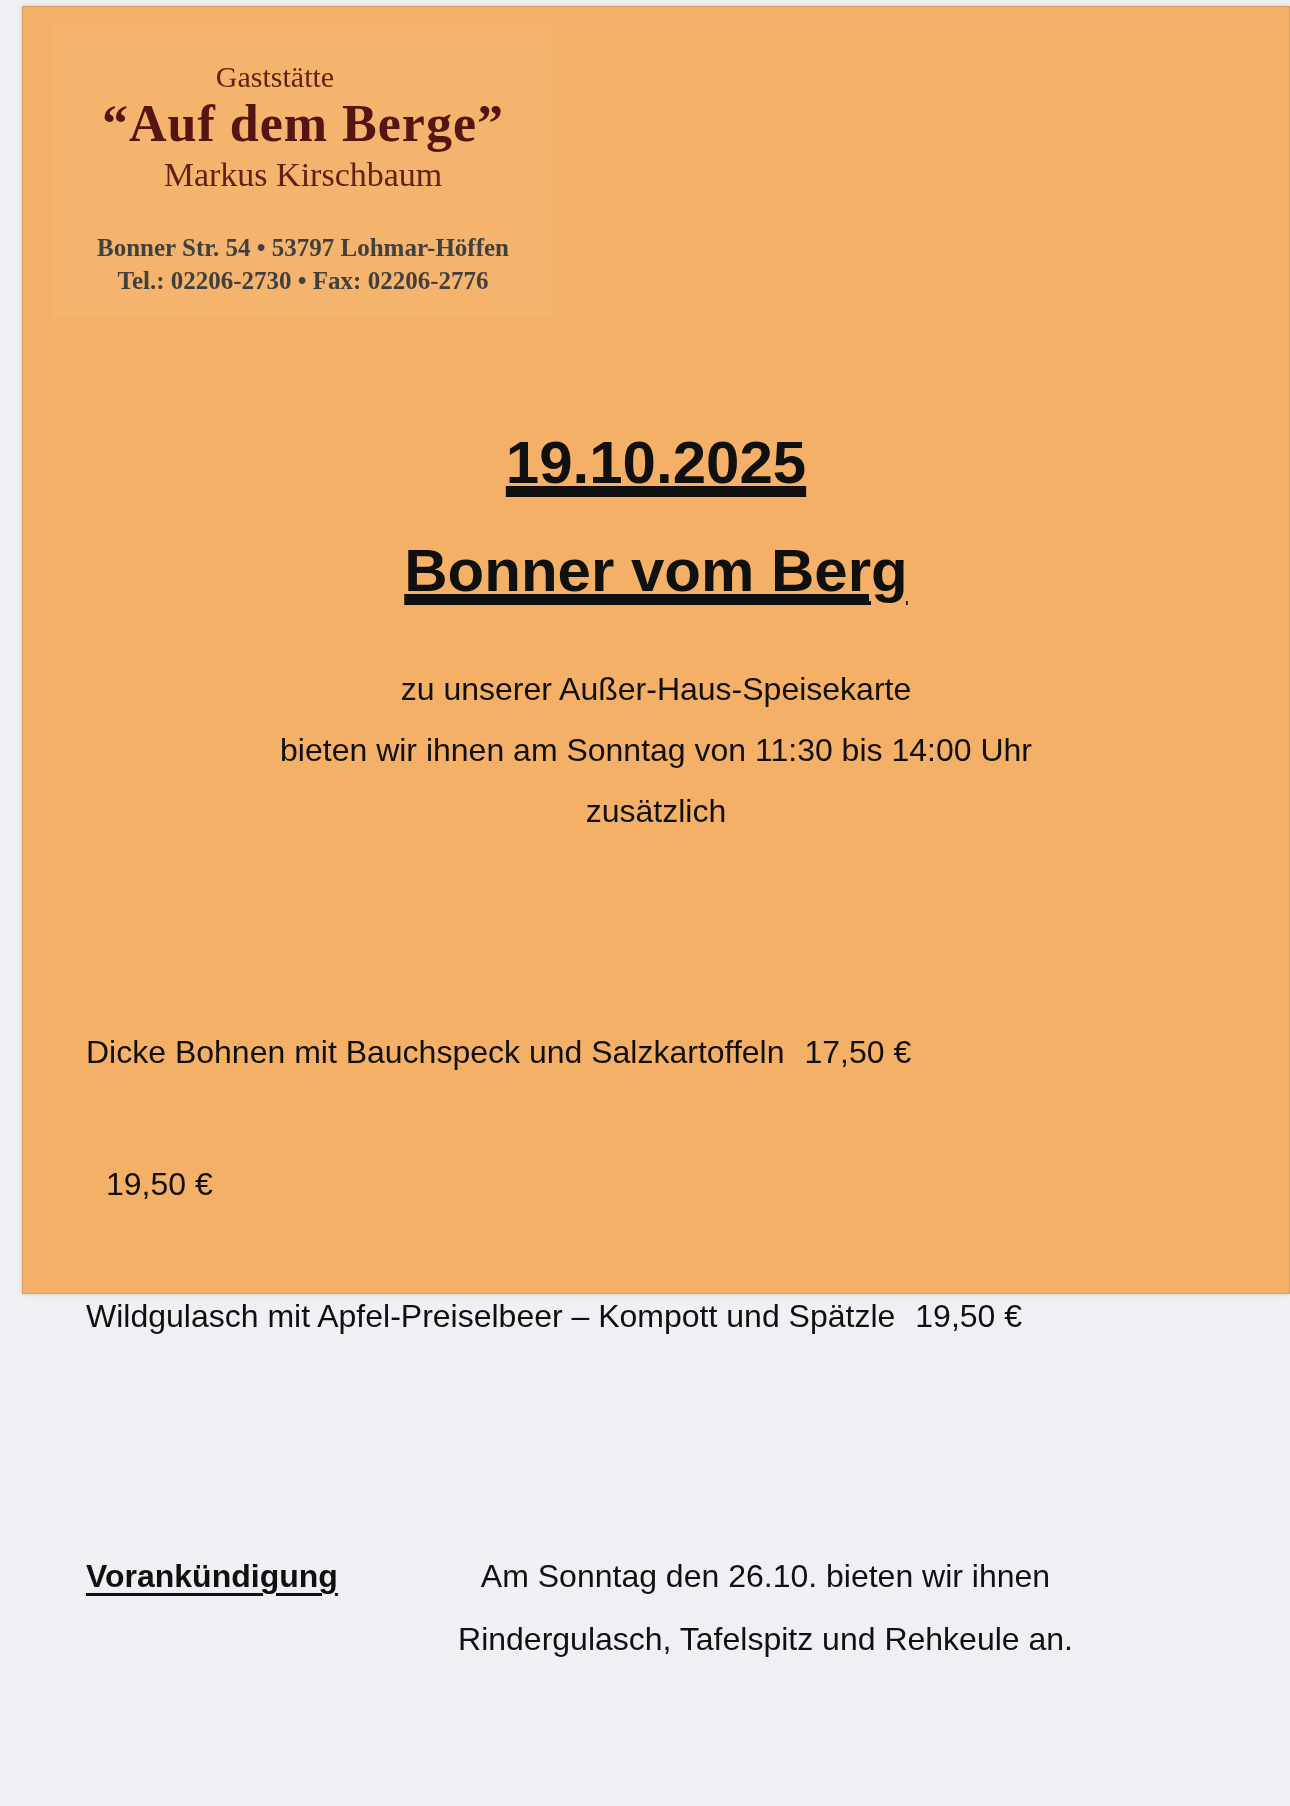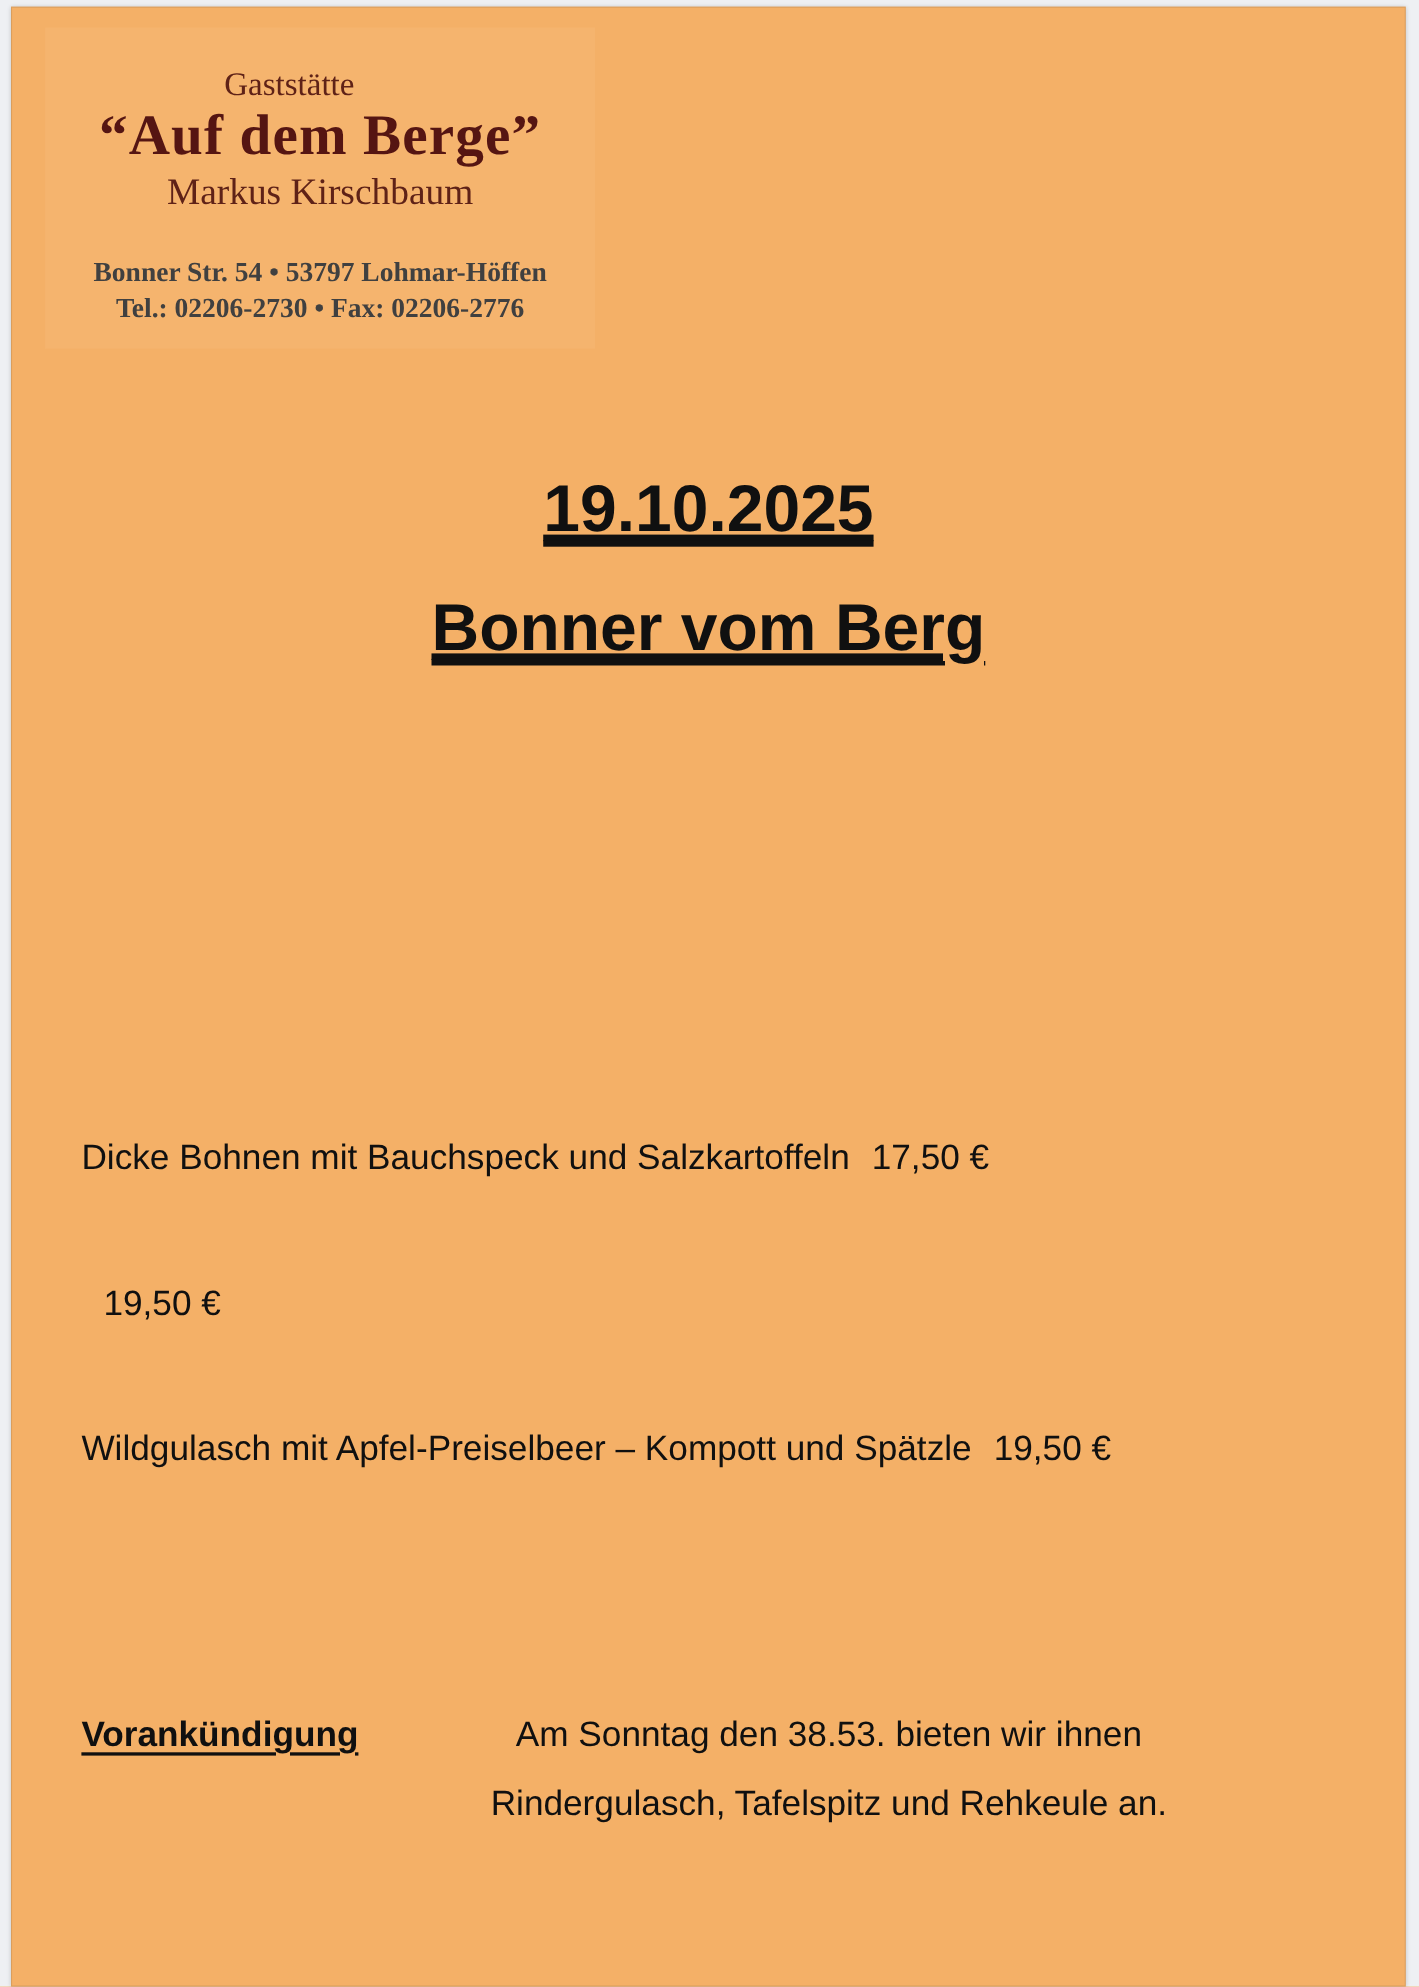--- a/index.html
+++ b/index.html
@@ -3,21 +3,21 @@
 <meta charset="utf-8">
 <style>
   html,body{margin:0;padding:0;}
   body{
     width:1290px;height:1806px;
     background:var(--frame-bg,#eef0f3);
     font-family:"Liberation Sans",sans-serif;
     position:relative;overflow:hidden;
   }
   .page{
-    position:absolute;left:10px;top:6px;width:1268px;height:1800px;
+    position:absolute;left:22px;top:6px;width:1268px;height:1288px;
     background:var(--page-bg,#f4b067);
     border:1px solid rgba(0,0,0,0.10);
     box-shadow:0 0 4px rgba(0,0,0,0.18);
     box-sizing:border-box;
   }
   
   .letterhead{
     position:absolute;left:30px;top:18px;width:500px;height:292px;
     background:var(--letterhead-bg,#f5b46e);
     text-align:center;
@@ -81,34 +81,39 @@
       <div>Bonner Str. 54 • 53797 Lohmar-Höffen</div>
       <div>Tel.: 02206-2730 • Fax: 02206-2776</div>
     </div>
   </div>
 
   <div class="heading-block">
     <div class="h">19.10.2025</div>
     <div class="h">Bonner vom Berg</div>
   </div>
 
+  <div class="intro">
+    <div>zu unserer Außer-Haus-Speisekarte</div>
+    <div>bieten wir ihnen am Sonntag von 11:30 bis 14:00 Uhr</div>
+    <div>zusätzlich</div>
+  </div>
 
   <div class="menu">
     <div class="menu-row">
       <span class="dish">Dicke Bohnen mit Bauchspeck und Salzkartoffeln</span>
       <span class="price">17,50 €</span>
     </div>
     <div class="menu-row">
       <span class="price">19,50 €</span>
     </div>
     <div class="menu-row">
       <span class="dish">Wildgulasch mit Apfel-Preiselbeer – Kompott und Spätzle</span>
       <span class="price">19,50 €</span>
     </div>
   </div>
 
   <div class="announce-label">Vorankündigung</div>
   <div class="announce-text">
-    <div>Am Sonntag den 38.53. bieten wir ihnen</div>
+    <div>Am Sonntag den 26.10. bieten wir ihnen</div>
     <div>Rindergulasch, Tafelspitz und Rehkeule an.</div>
   </div>
 
 </div>
 
 </body></html>

